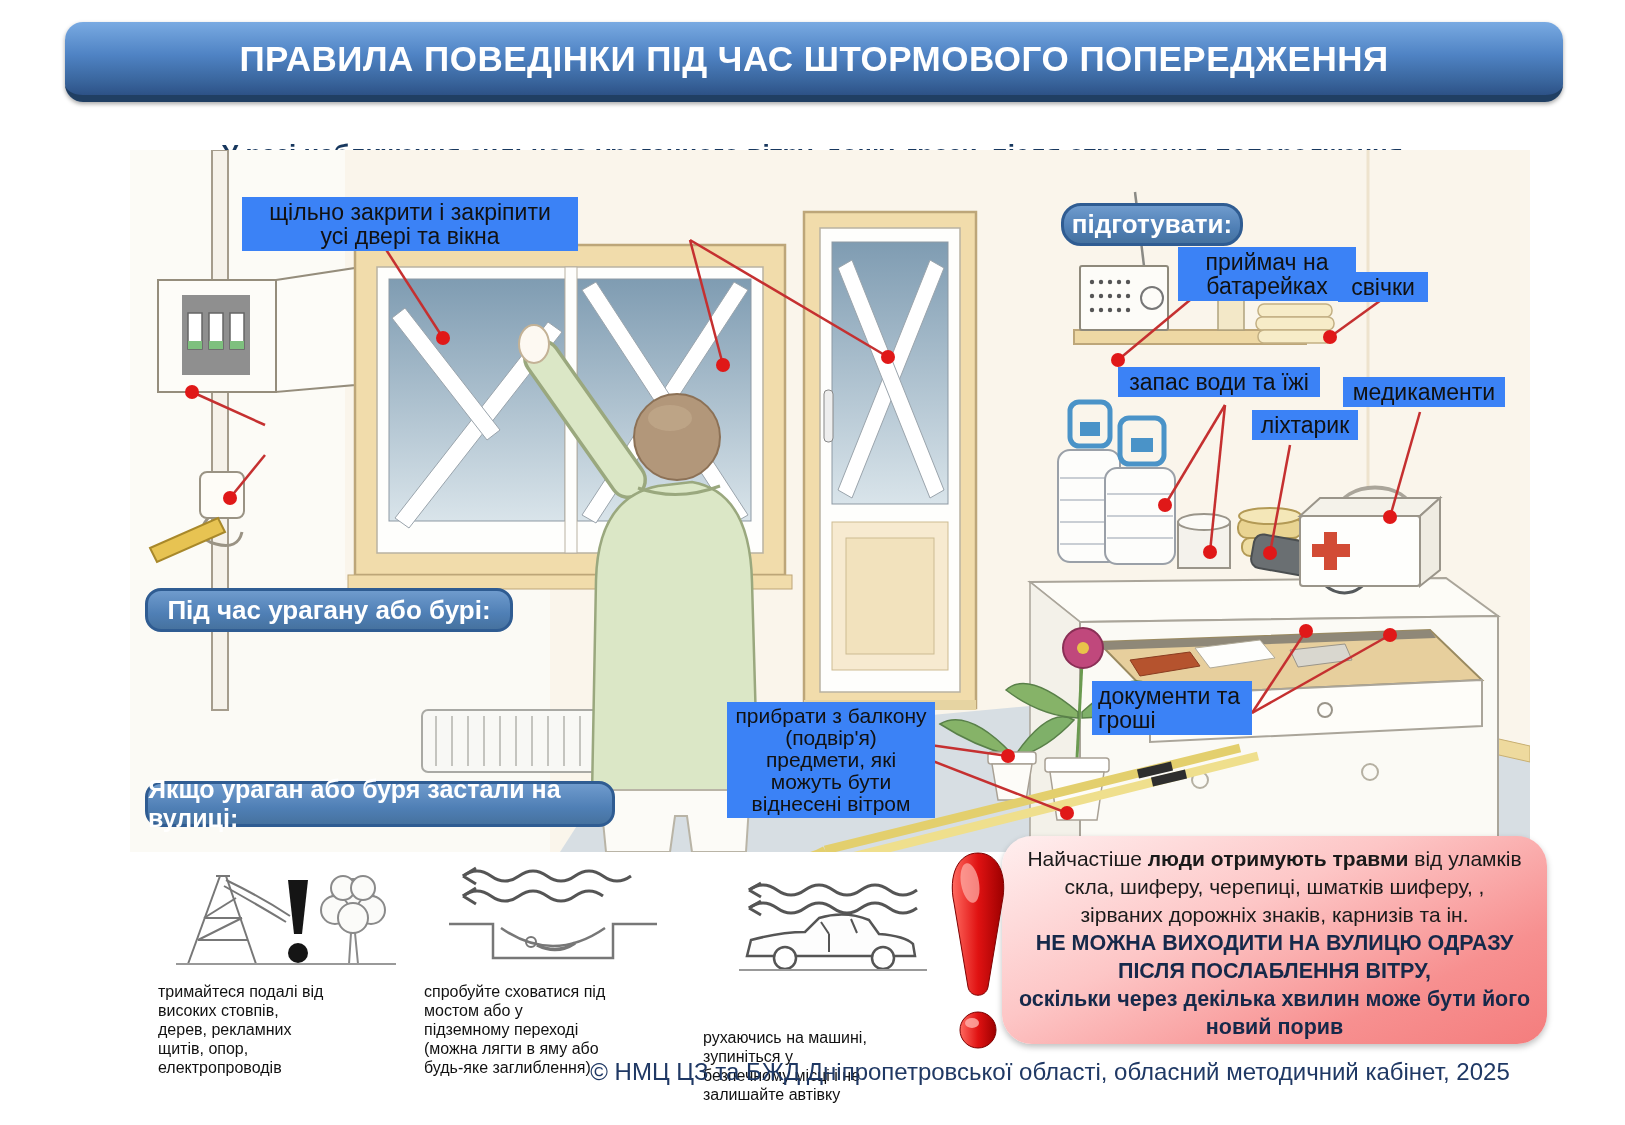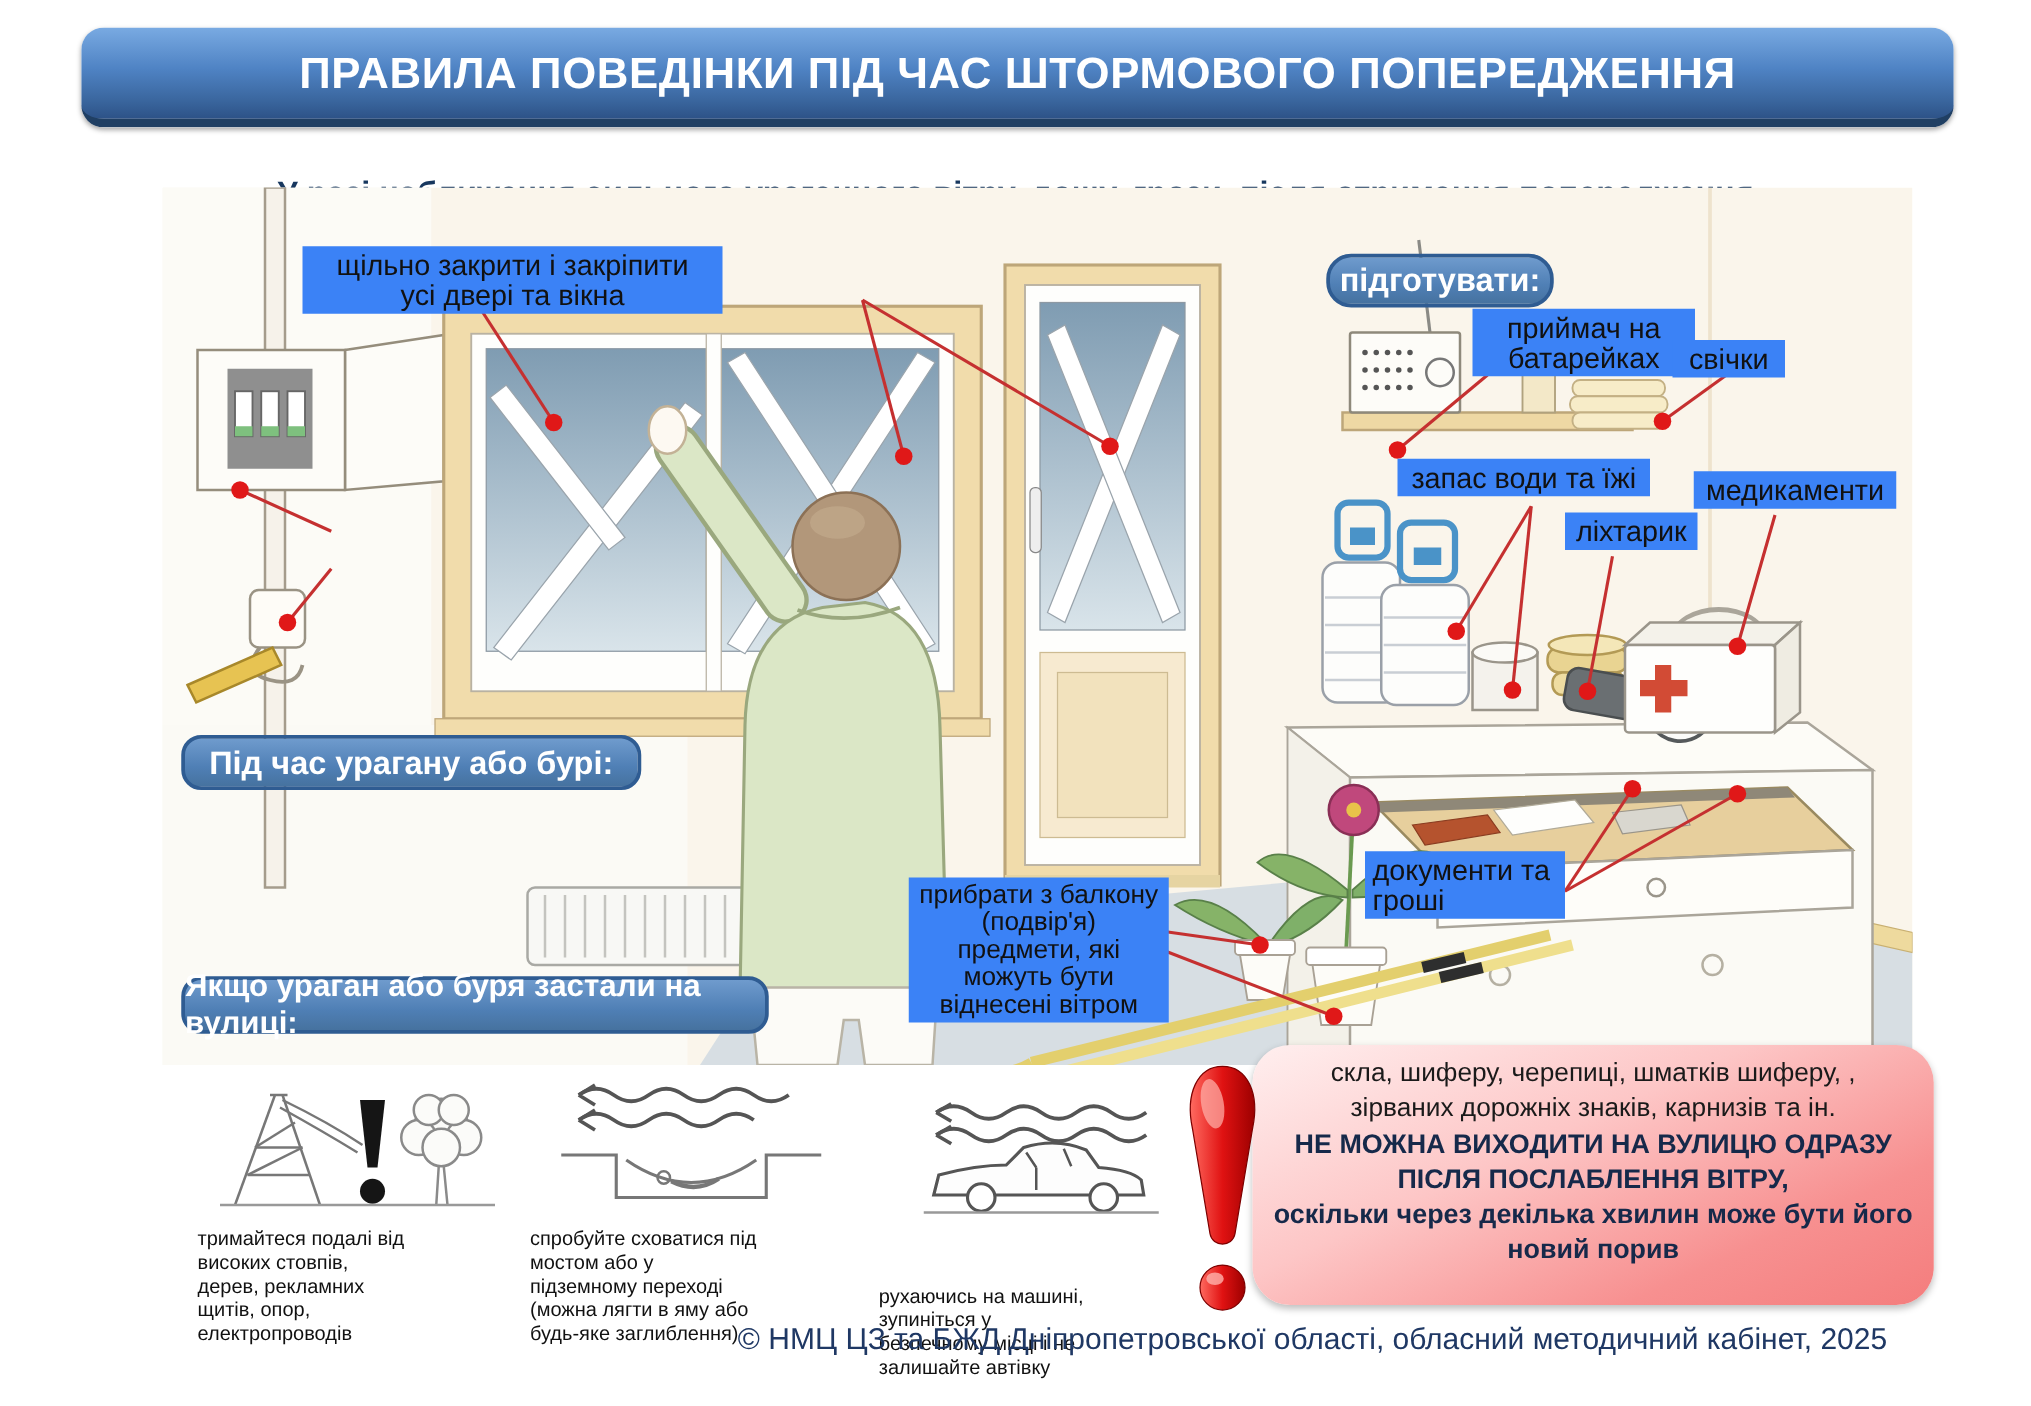--- a/index.html
+++ b/index.html
@@ -23,21 +23,21 @@
   .scene { left:130px; top:150px; width:1400px; height:702px; }
 
   
   .callout { background:#3b82f6; color:#111; text-align:center; font-size:23px; line-height:24px;
     padding:3px 6px; white-space:pre-line; }
   .lbl-close   { left:242px; top:197px; width:336px; }
   .lbl-gas     { left:252px; top:406px; width:196px; }
   .lbl-radio   { left:1178px; top:247px; width:178px; }
   .lbl-candles { left:1338px; top:272px; width:90px; }
   .lbl-water   { left:1118px; top:367px; width:202px; }
-  .lbl-med     { left:1343px; top:377px; width:162px;margin-left:12px; }
+  .lbl-med     { left:1343px; top:377px; width:162px; }
   .lbl-flash   { left:1252px; top:410px; width:106px; }
   .lbl-docs    { left:1092px; top:681px; width:160px; text-align:left; }
   .lbl-balcony { left:727px; top:702px; width:208px; font-size:21px; line-height:22px; }
 
   
   .pill { background:linear-gradient(#6f9bcd, #4f7fb5 60%, #46729f); border:3px solid #2f5c92;
     border-radius:16px; color:#fff; font-weight:bold; display:flex; align-items:center; justify-content:center; }
   .btn-prepare { left:1035px; top:203px; width:182px; height:43px; font-size:26px; border-radius:20px;margin-left:26px; }
   .hdr-during  { left:145px; top:588px; width:368px; height:44px; font-size:26px; }
   .hdr-outside { left:145px; top:781px; width:470px; height:46px; font-size:25px; }
@@ -411,20 +411,21 @@
 мостом або у
 підземному переході
 (можна лягти в яму або
 будь-яке заглиблення)</div>
   <div class="abs tip-caption cap3">рухаючись на машині,
 зупиніться у
 безпечному місці і не
 залишайте автівку</div>
 
   <div class="abs warning-box">
+    <div><span>Найчастіше </span><span class="strong">люди отримують травми</span><span> від уламків</span></div>
     <div>скла, шиферу, черепиці, шматків шиферу, ,</div>
     <div>зірваних дорожніх знаків, карнизів та ін.</div>
     <div class="navy">НЕ МОЖНА ВИХОДИТИ НА ВУЛИЦЮ ОДРАЗУ</div>
     <div class="navy">ПІСЛЯ ПОСЛАБЛЕННЯ ВІТРУ,</div>
     <div class="navy">оскільки через декілька хвилин може бути його</div>
     <div class="navy">новий порив</div>
   </div>
 
   <svg class="abs" style="left:928px; top:845px;" width="100" height="215" viewBox="0 0 100 215">
     <defs>

